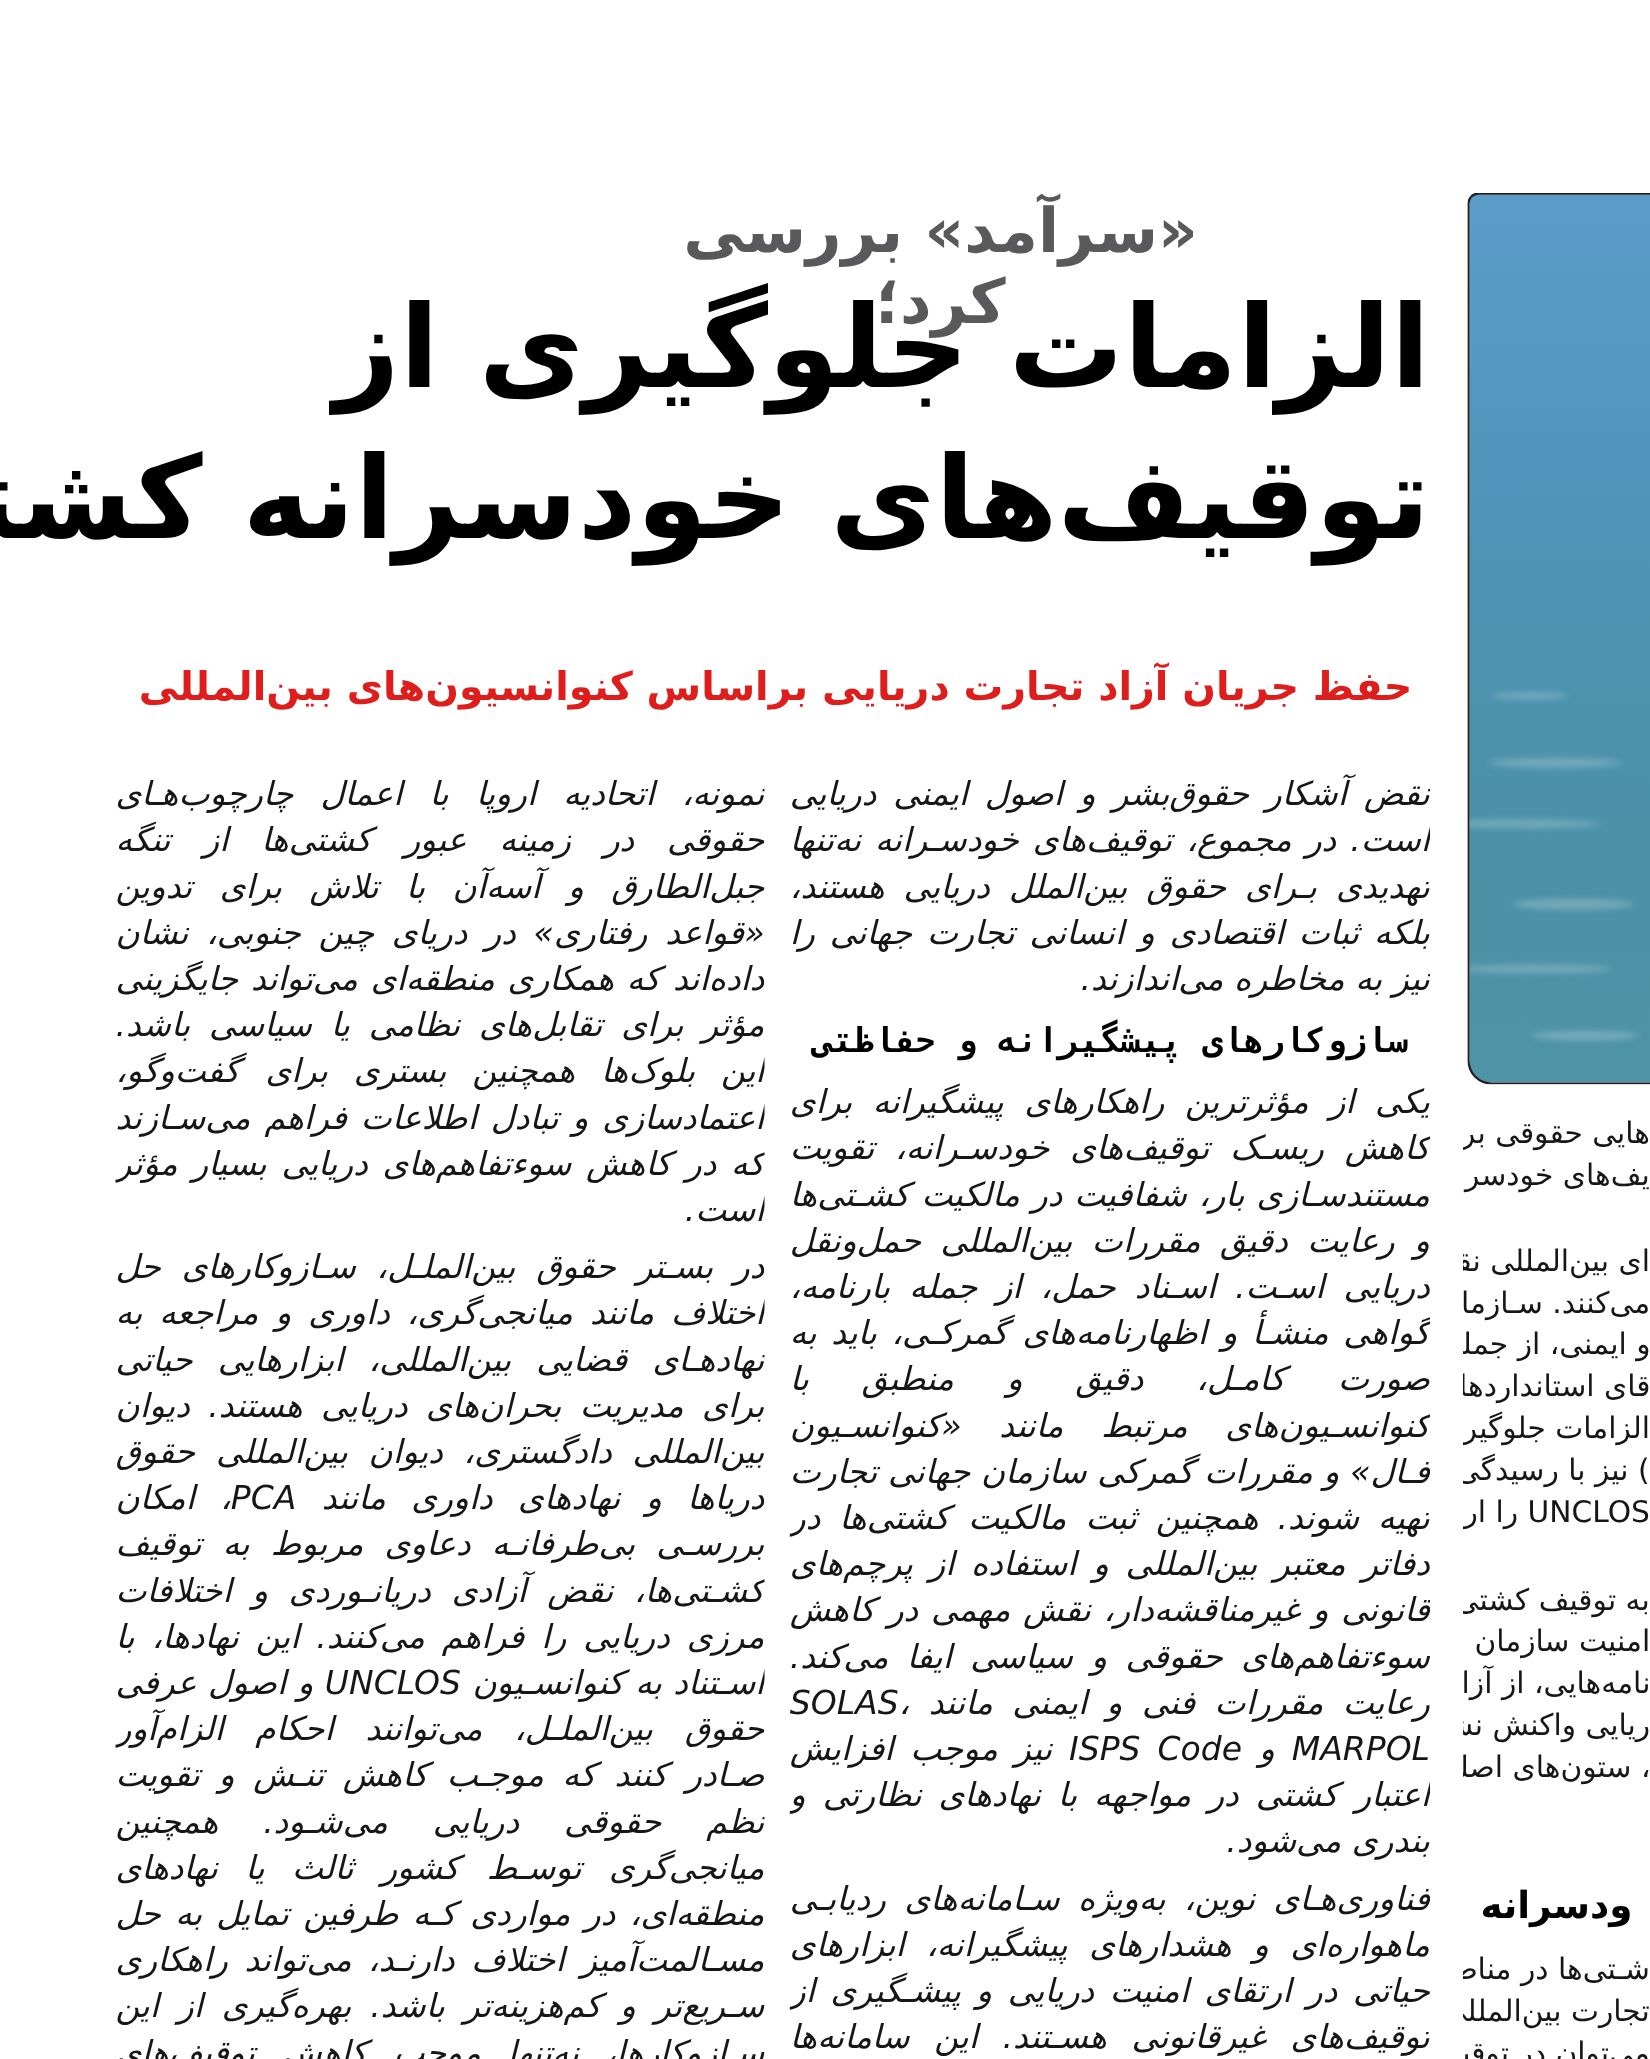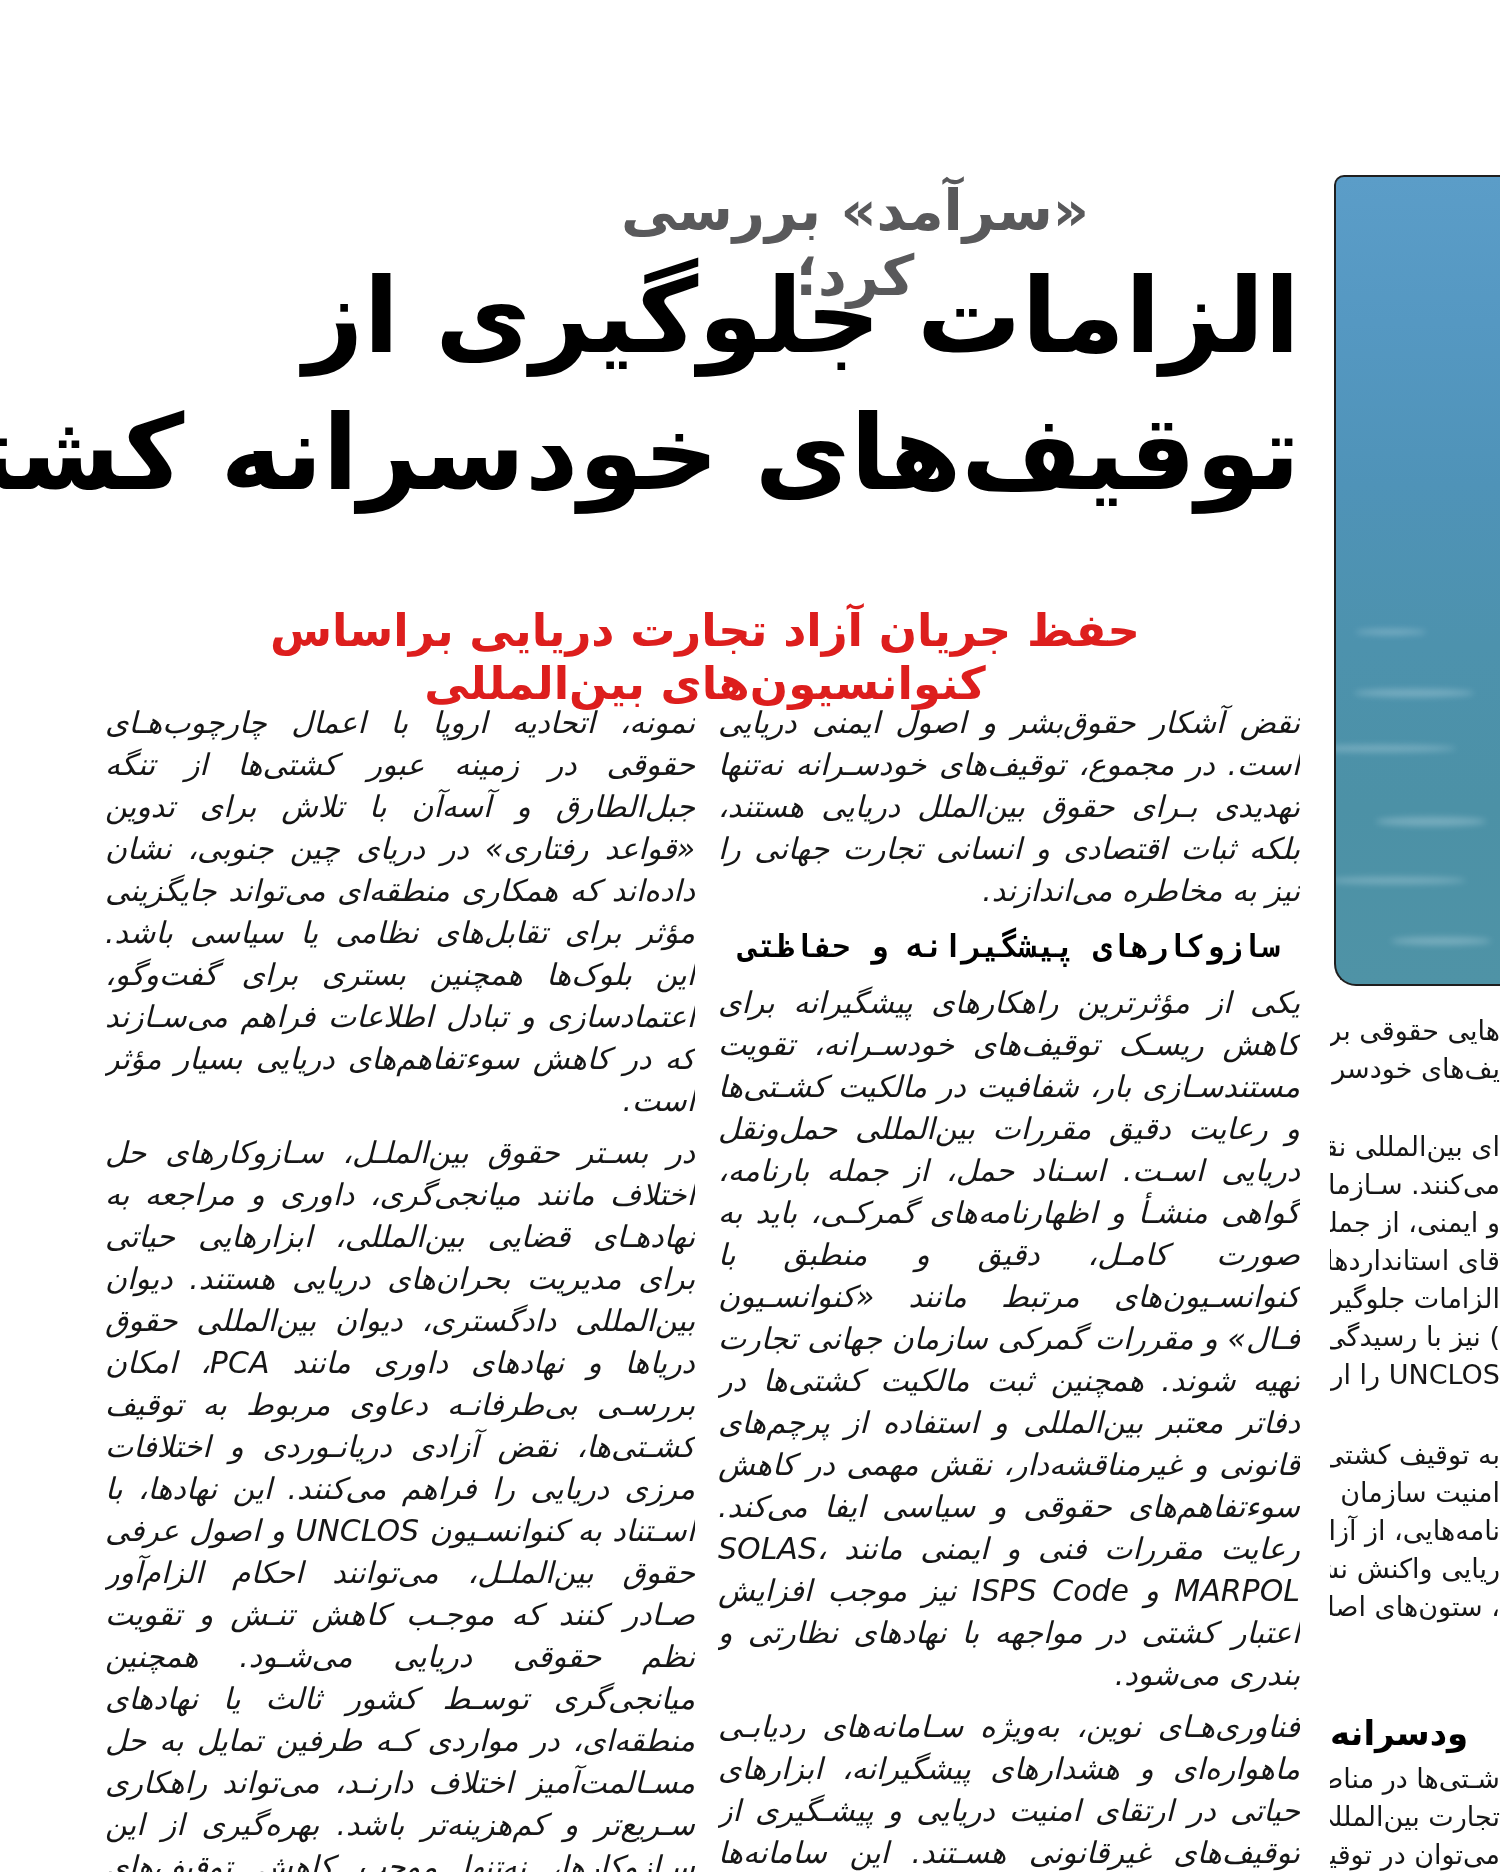--- a/index.html
+++ b/index.html
@@ -23,21 +23,21 @@
     left:120px;top:248px;width:1180px;
     text-align:right;direction:rtl;
     font-size:104px;font-weight:900;color:#000000;
     line-height:1.32;letter-spacing:-2px;
   }
   .headline .hl-line{white-space:nowrap;}
 
   
   .subtitle{
     left:110px;top:604px;width:1190px;
-    text-align:center;font-size:45px;font-weight:bold;color:#dd1e1d;
+    text-align:center;font-size:36px;font-weight:bold;color:#dd1e1d;
   }
 
   
   .column{
     top:702px;height:1170px;overflow:hidden;
     direction:rtl;text-align:justify;
     font-size:30px;line-height:42px;color:#161616;
   }
   .col-right{left:718px;width:582px;}
   .col-left{left:105px;width:590px;}
@@ -75,22 +75,22 @@
     overflow:hidden;direction:rtl;color:#161616;
   }
   .strip .strip-line{
     white-space:nowrap;text-align:right;overflow:hidden;
     font-size:27px;line-height:38px;height:38px;
   }
   .gap40{margin-top:40px;}
   .gap42{margin-top:42px;}
   .strip-heading{
     font-size:34px;font-weight:900;line-height:46px;height:46px;
-    margin-top:84px;margin-bottom:4px;
-    white-space:nowrap;text-align:left;overflow:hidden;color:#000;
+    margin-top:84px;margin-bottom:16px;
+    white-space:nowrap;text-align:center;overflow:hidden;color:#000;
   }
 </style>
 </head>
 <body>
 
 <div class="abs kicker">«سرآمد» بررسی کرد؛</div>
 
 <div class="abs headline">
   <div class="hl-line">الزامات جلوگیری از</div>
   <div class="hl-line">توقیف‌های خودسرانه کشتی‌ها</div>

